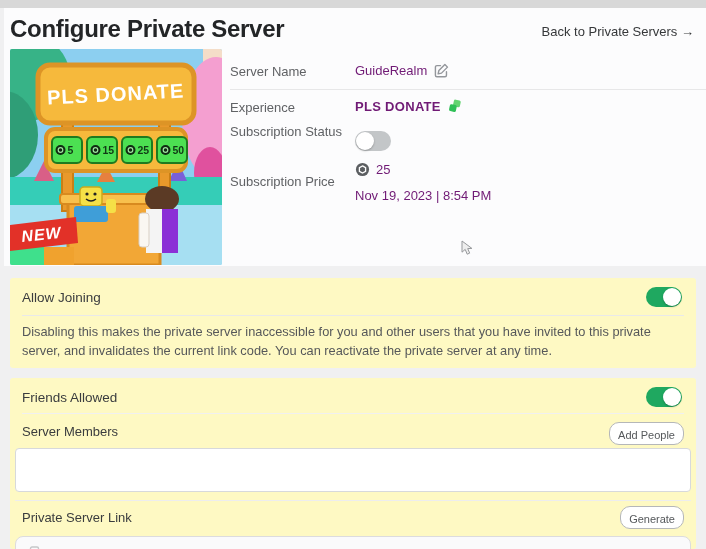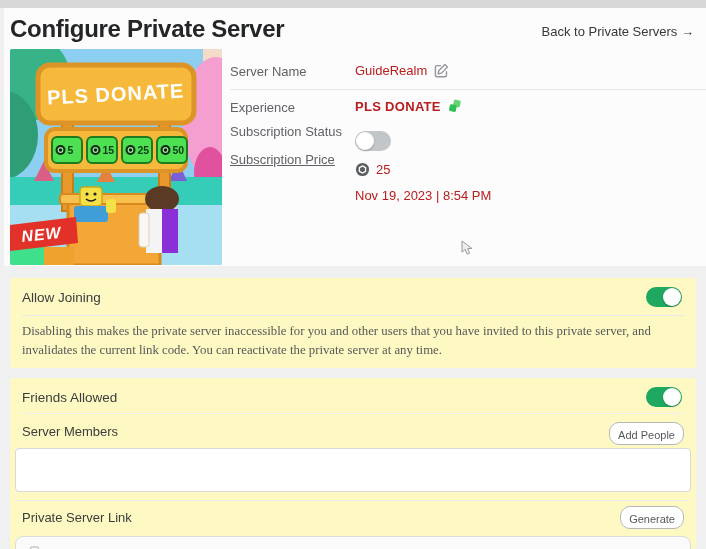--- a/index.html
+++ b/index.html
@@ -26,21 +26,21 @@
   .thumb { position:absolute; left:10px; top:49px; width:212px; height:216px; overflow:hidden; border-radius:2px; cursor:pointer; }
 
   
   .details { position:absolute; left:230px; top:56px; width:476px; height:200px; }
   .detail-label {
     position:absolute; left:0; width:118px;
     font-size:13px; color:#606265; line-height:16px;
   }
   .detail-value {
     position:absolute; left:125px;
-    font-size:13px; color:#b91c1c; display:flex; align-items:flex-start; gap:7px;
+    font-size:13px; color:#701a75; display:flex; align-items:flex-start; gap:7px;
   }
   .detail-value.bold { font-weight:700; letter-spacing:0.3px; }
   .details-divider { position:absolute; left:0; top:33px; width:476px; height:1px; background:#e7e7e8; }
   .nowrap { white-space:nowrap; }
 
   
   .toggle {
     position:relative; width:36px; height:20px; border-radius:10px;
     background:#c3c6c8; cursor:pointer; flex:0 0 auto;
   }
@@ -52,21 +52,21 @@
   .toggle.on .knob { left:17px; }
 
   
   .card { position:absolute; left:10px; width:686px; background:#fef9c3; border-radius:3px; }
   .card-1 { top:278px; height:90px; }
   .card-2 { top:378px; height:171px; }
   .row-label { font-size:13.5px; color:#3a3c3e; }
   .card-divider { position:absolute; left:12px; right:12px; height:1px; background:#e9e9ea; }
   .description {
     position:absolute; left:12px; top:44px; width:664px;
-    font-size:12.8px; line-height:1.5; color:#56585a;font-family:Liberation Serif, serif;
+    font-size:12.8px; line-height:1.5; color:#56585a;
   }
   .pill-btn {
     position:absolute; right:12px;
     font-size:11px; color:#55585b; background:#fff;
     border:1px solid #b5b7b9; border-radius:10px; padding:6px 8px 3px;
     cursor:pointer; font-family:"Liberation Sans", sans-serif;
   }
   .members-box {
     position:absolute; left:5px; top:70px; width:676px; height:44px;
     background:#fff; border:1px solid #d7d9db; border-radius:4px; cursor:text;
@@ -193,21 +193,21 @@
     </span>
   </div>
 
   <div class="detail-label" style="top:68px;">Subscription Status</div>
   <div class="detail-value" style="top:75px;">
     <span class="toggle">
         <span class="knob"></span>
       </span>
   </div>
 
-  <div class="detail-label nowrap" style="top:96px;text-decoration:underline;">Subscription Price</div>
+  <div class="detail-label nowrap" style="top:118px;">Subscription Price</div>
   <div class="detail-value" style="top:106px; gap:6px;">
     <span class="inline-icon">
       <svg width="15" height="15" viewBox="0 0 16 16">
         <circle cx="8" cy="8" r="7" fill="#5b5e61"></circle>
         <path d="M8 4.2 L11.3 6.1 V9.9 L8 11.8 L4.7 9.9 V6.1 Z" fill="none" stroke="#fefefe" stroke-width="1.4"></path>
       </svg>
     </span>
     <span>25</span>
   </div>
 

